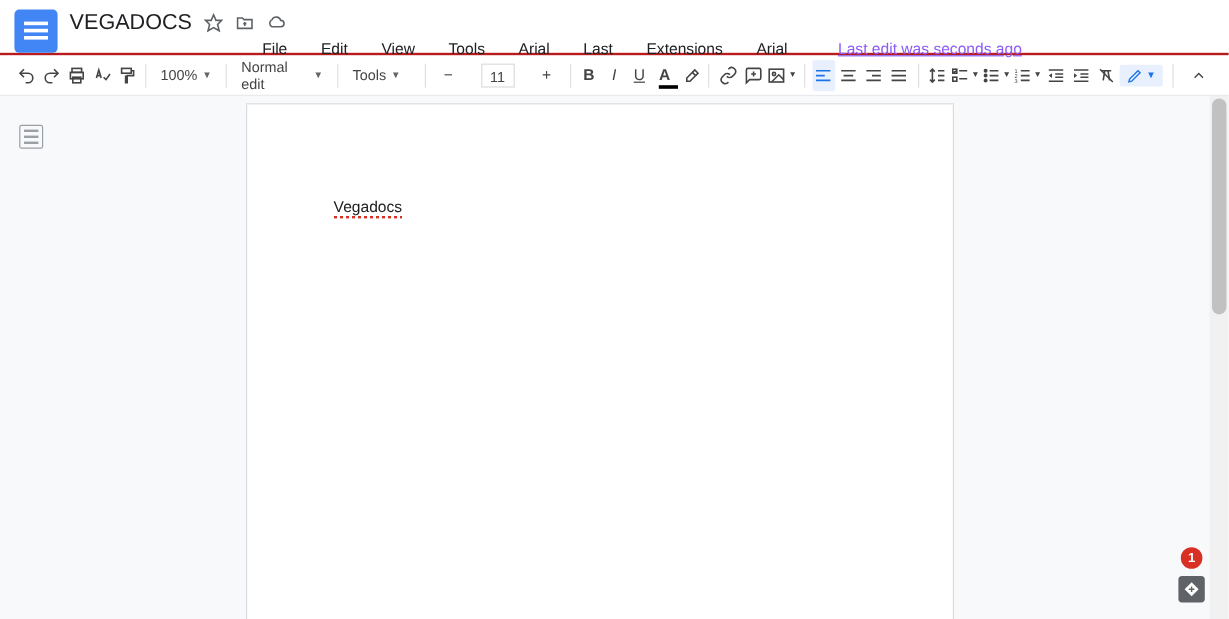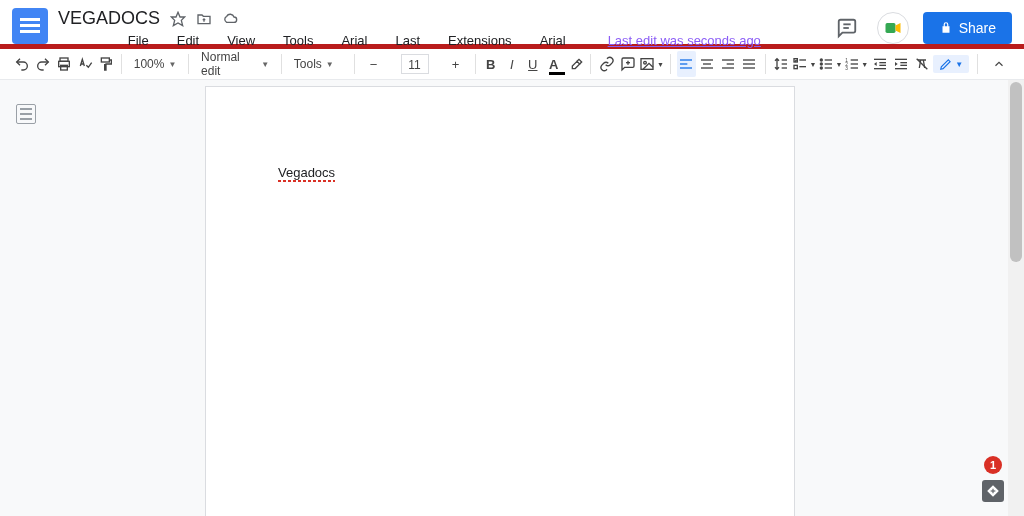--- a/index.html
+++ b/index.html
@@ -11,21 +11,21 @@
 .title-row { display: flex; align-items: center; gap: 10px; }
 .doc-title { font-size: 18px; color: #202124; }
 .star, .movefolder, .cloud { width: 16px; height: 16px; display: inline-flex; align-items: center; justify-content: center; color: #5f6368; cursor: pointer; }
 .menu-row { display: flex; gap: 28px; margin-top: 4px; font-size: 13px; color: #202124; align-items: center; justify-content: center; }
 .menu-item { cursor: pointer; }
 .last-edit { color: #8b5cf6; text-decoration: underline; cursor: pointer; margin-left: 14px; }
 .header-right { display: flex; align-items: center; gap: 14px; margin-top: 4px; }
 .comment-btn, .meet-btn { width: 32px; height: 32px; border-radius: 4px; display: flex; align-items: center; justify-content: center; cursor: pointer; color: #5f6368; }
 .meet-btn { border: 1px solid #dadce0; border-radius: 50%; position: relative; }
 .share-btn { background: #1a73e8; color: #fff; padding: 8px 16px; border-radius: 4px; font-size: 14px; font-weight: 500; display: flex; align-items: center; gap: 6px; cursor: pointer; }
-.toolbar { height: 36px; border-top: 5px solid #b91c1c; border-bottom: 1px solid #e8eaed; display: flex; align-items: center; padding: 0 12px; gap: 2px; font-size: 13px; color: #444; }
+.toolbar { height: 36px; border-top: 2px solid #b91c1c; border-bottom: 1px solid #e8eaed; display: flex; align-items: center; padding: 0 12px; gap: 2px; font-size: 13px; color: #444; }
 .tb-btn { width: 26px; height: 26px; display: flex; align-items: center; justify-content: center; cursor: pointer; border-radius: 2px; color: #444; }
 .tb-btn.active { background: #e8f0fe; color: #1a73e8; }
 .tb-sep { width: 1px; height: 20px; background: #e0e0e0; margin: 0 4px; }
 .tb-select { display: flex; align-items: center; gap: 4px; padding: 0 6px; cursor: pointer; font-size: 12px; color: #444; }
 .tb-select .caret { font-size: 8px; color: #666; }
 .font-size-box { display: flex; align-items: center; }
 .font-size-box .fs-val { width: 28px; height: 20px; border: 1px solid #dadce0; text-align: center; font-size: 12px; line-height: 20px; margin: 0 14px; }
 .toolbar-right { margin-left: auto; display: flex; align-items: center; gap: 4px; }
 .pen-btn { display: flex; align-items: center; gap: 2px; background: #e8f0fe; padding: 2px 6px; border-radius: 2px; color: #1a73e8; cursor: pointer; }
 .canvas-area { position: absolute; top: 80px; bottom: 0; left: 0; right: 16px; background: #f8f9fa; overflow: hidden; }
@@ -73,41 +73,20 @@
       <span class="menu-item">Edit</span>
       <span class="menu-item">View</span>
       <span class="menu-item">Tools</span>
       <span class="menu-item">Arial</span>
       <span class="menu-item">Last</span>
       <span class="menu-item">Extensions</span>
       <span class="menu-item">Arial</span>
       <span class="last-edit">Last edit was seconds ago</span>
     </div>
   </div>
-  <div class="header-right">
-    <div class="comment-btn">
-      <svg width="22" height="22" viewBox="0 0 24 24" fill="none" stroke="#5f6368" stroke-width="2">
-          <path d="M21 15a2 2 0 0 1-2 2H7l-4 4V5a2 2 0 0 1 2-2h14a2 2 0 0 1 2 2z"></path>
-          <line x1="8" y1="8" x2="16" y2="8"></line>
-          <line x1="8" y1="12" x2="14" y2="12"></line>
-        </svg>
-    </div>
-    <div class="meet-btn">
-      <svg width="20" height="20" viewBox="0 0 24 24">
-          <rect x="3" y="6" width="12" height="12" rx="2" fill="#34a853"></rect>
-          <polygon points="15,9 21,6 21,18 15,15" fill="#fbbc04"></polygon>
-        </svg>
-    </div>
-    <div class="share-btn">
-      <svg width="14" height="14" viewBox="0 0 24 24" fill="#fff">
-          <path d="M12 2a4 4 0 0 0-4 4v3H6v11h12V9h-2V6a4 4 0 0 0-4-4zm-2 7V6a2 2 0 1 1 4 0v3z"></path>
-        </svg>
-      <span>Share</span>
-    </div>
-  </div>
 </div>
 
 <div class="toolbar">
   <div class="tb-btn">
       <svg width="16" height="16" viewBox="0 0 24 24" fill="none" stroke="#444" stroke-width="2">
         <path d="M9 14L4 9l5-5"></path>
         <path d="M4 9h10a6 6 0 0 1 0 12h-3"></path>
       </svg>
     </div>
   <div class="tb-btn">

